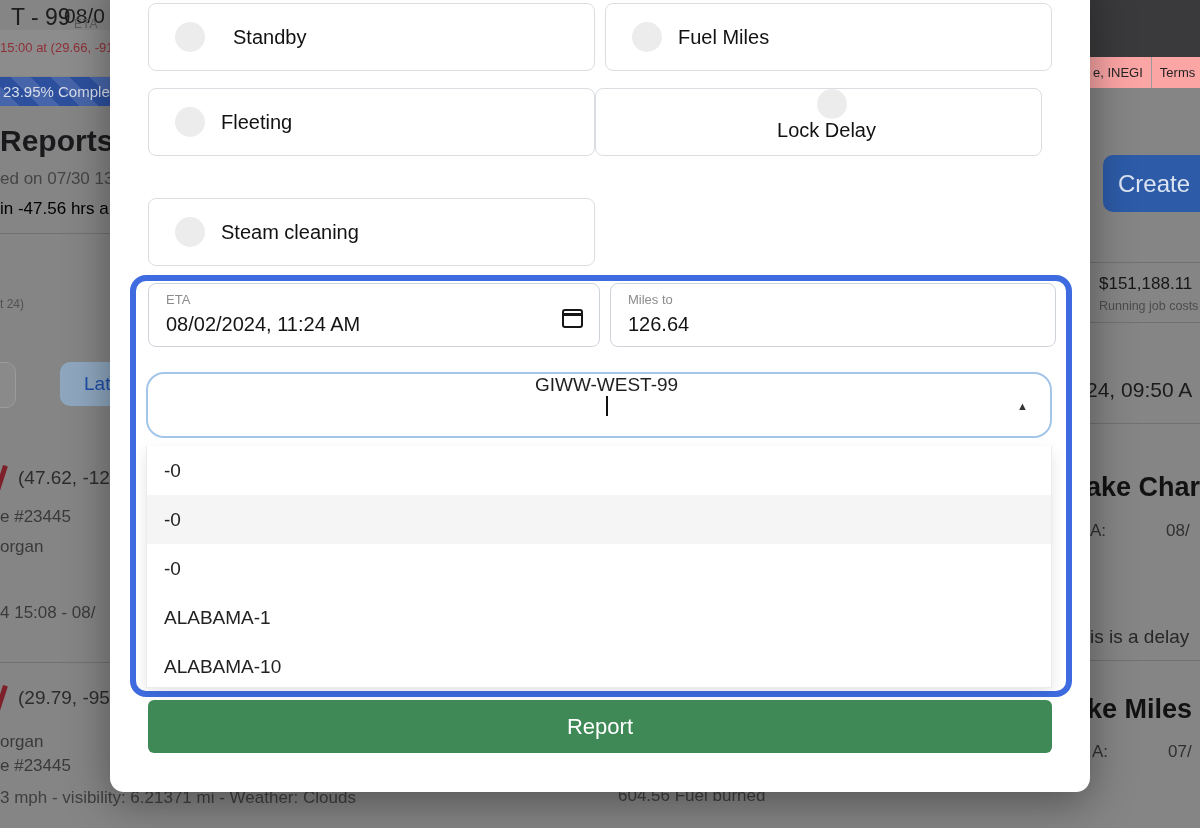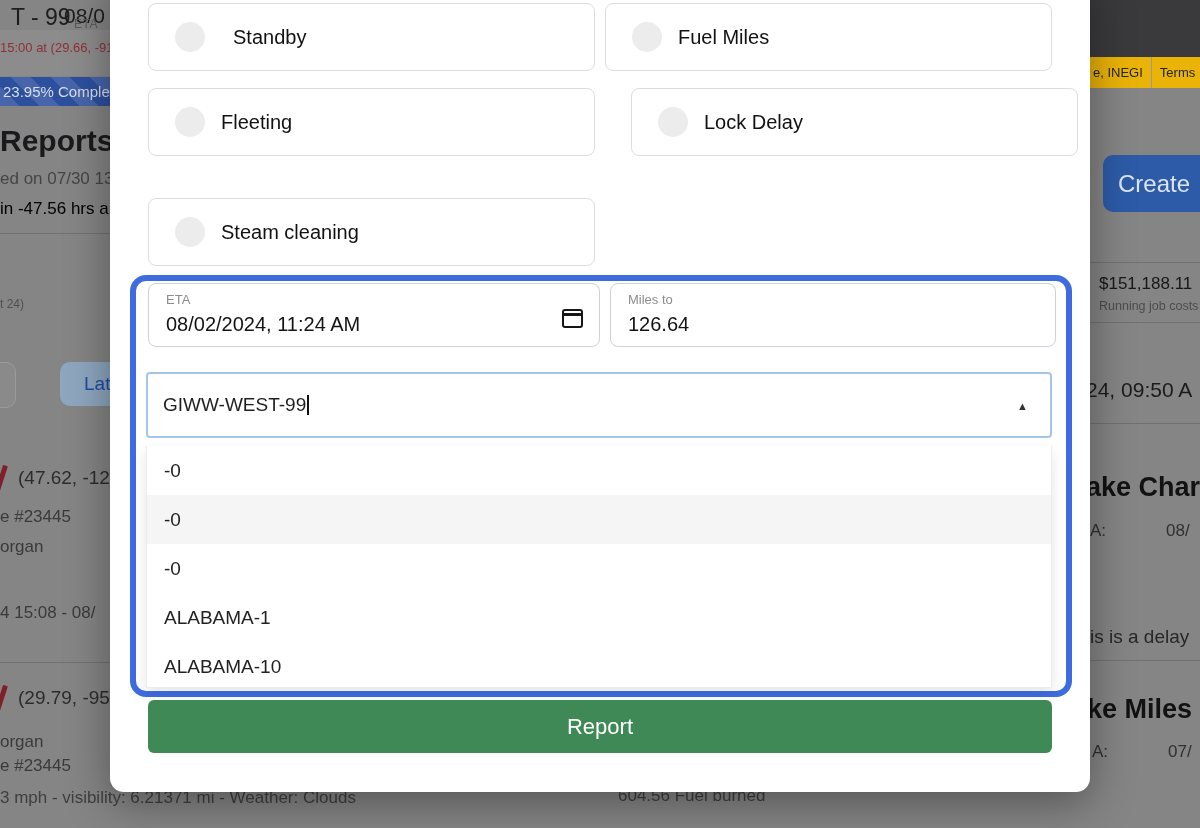--- a/index.html
+++ b/index.html
@@ -25,59 +25,59 @@
      border-radius:10px;background:#8a8a8a;}
   .bg-latest{left:60px;top:362px;width:276px;height:44px;line-height:44px;padding-left:24px;
      background:#8ea7bf;border-radius:10px;color:#1c4da8;font-size:19px;font-weight:500;}
   .slash{width:5px;height:26px;background:#7e2029;transform:rotate(18deg);border-radius:1px;}
   .bg-coords{font-size:19px;color:#2c2c2c;white-space:nowrap;}
   .bg-small{font-size:17px;color:#3a3a3a;white-space:nowrap;}
   .bg-weather{left:0;top:788px;font-size:17px;color:#3f3f3f;white-space:nowrap;}
   .bg-fuel{left:618px;top:786px;font-size:17px;font-weight:500;color:#3e3e3e;white-space:nowrap;}
 
   .bg-map{left:1088px;top:0;width:112px;height:57px;background:#3a3a3c;}
-  .bg-attr{left:1088px;top:57px;width:112px;height:31px;background:#eab308;display:flex;
+  .bg-attr{left:1088px;top:57px;width:112px;height:31px;background:#fca5a5;display:flex;
      align-items:center;font-size:13px;color:#242424;}
   .bg-attr .sep{width:1px;height:31px;background:#9a9a9a;margin:0 8px;}
   .bg-create{left:1103px;top:155px;width:120px;height:57px;line-height:57px;padding-left:15px;
      background:#2d5ba7;border-radius:10px;color:#dbe4f2;font-size:24px;}
   .bg-cost{left:1099px;top:274px;font-size:17px;font-weight:500;color:#171717;white-space:nowrap;}
   .bg-costlabel{left:1099px;top:299px;font-size:12.5px;color:#4c4c4c;white-space:nowrap;}
   .bg-dt{left:1086px;top:378px;font-size:21px;color:#1c1c1c;white-space:nowrap;}
   .bg-ctitle{font-size:27px;font-weight:600;color:#121212;white-space:nowrap;}
   .bg-etaRow{font-size:17px;color:#303030;white-space:nowrap;}
   .bg-delay{left:1090px;top:626px;font-size:19px;color:#282828;white-space:nowrap;}
 
   
   .modal{position:absolute;left:110px;top:-24px;width:980px;height:816px;background:#fff;
      border-radius:14px;box-shadow:0 10px 44px rgba(0,0,0,.38);}
   .opt-card{position:absolute;width:447px;height:68px;border:1px solid #dadee3;border-radius:8px;
      background:#fff;display:flex;align-items:center;box-sizing:border-box;}
   .opt-circle{width:30px;height:30px;border-radius:50%;background:#ececec;margin-left:26px;flex:none;}
   .opt-label{margin-left:16px;font-size:20px;color:#121212;}
   .c0{left:38px;top:27px;gap:12px;} .c1{left:495px;top:27px;}
-  .c2{left:38px;top:112px;} .c3{left:521px;top:112px;}
+  .c2{left:38px;top:112px;} .c3{left:485px;top:112px;flex-direction:column;}
   .c4{left:38px;top:197px;margin-top:25px;}
 
   .hl-box{position:absolute;left:20px;top:299px;width:942px;height:422px;box-sizing:border-box;
      border:6px solid #3e6ce0;border-radius:16px;}
 
   .field{position:absolute;height:64px;border:1px solid #ced3d9;border-radius:8px;background:#fff;
      box-sizing:border-box;}
   .f-eta{left:38px;top:307px;width:452px;}
   .f-miles{left:500px;top:307px;width:446px;}
   .field .f-label{position:absolute;left:17px;top:8px;font-size:13px;color:#8c8c8c;}
   .field .f-value{position:absolute;left:17px;top:29px;font-size:20px;color:#141414;}
   .cal{position:absolute;right:16px;top:25px;width:17px;height:15px;border:2px solid #161616;
      border-radius:3px;}
   .cal::before{content:"";position:absolute;left:-2px;right:-2px;top:2px;height:3px;background:#161616;}
 
   .combo{position:absolute;left:36px;top:396px;width:906px;height:66px;box-sizing:border-box;
-     border:2px solid #a3c6e8;border-radius:4px;background:#fff;display:flex;align-items:center;
-     padding-left:15px;font-size:19px;color:#1f1f1f;}
+     border:2px solid #a3c6e8;border-radius:18px;background:#fff;display:flex;align-items:center;
+     padding-left:15px;font-size:19px;color:#1f1f1f;flex-direction:column;}
   .cursor{width:2px;height:20px;background:#111;margin-left:1px;}
   .caret{position:absolute;right:22px;top:26px;font-size:11px;color:#333;}
 
   .dd{position:absolute;left:36px;top:470px;width:906px;height:242px;background:#fff;
      border:1px solid #ececec;border-top:none;box-sizing:border-box;overflow:hidden;
      box-shadow:0 6px 14px rgba(0,0,0,.10);}
   .dd-item{height:49px;display:flex;align-items:center;padding-left:17px;font-size:19px;color:#222;}
   .dd-item.sel{background:#f5f5f5;}
 
   .report-btn{position:absolute;left:38px;top:724px;width:904px;height:53px;background:#3e8956;

